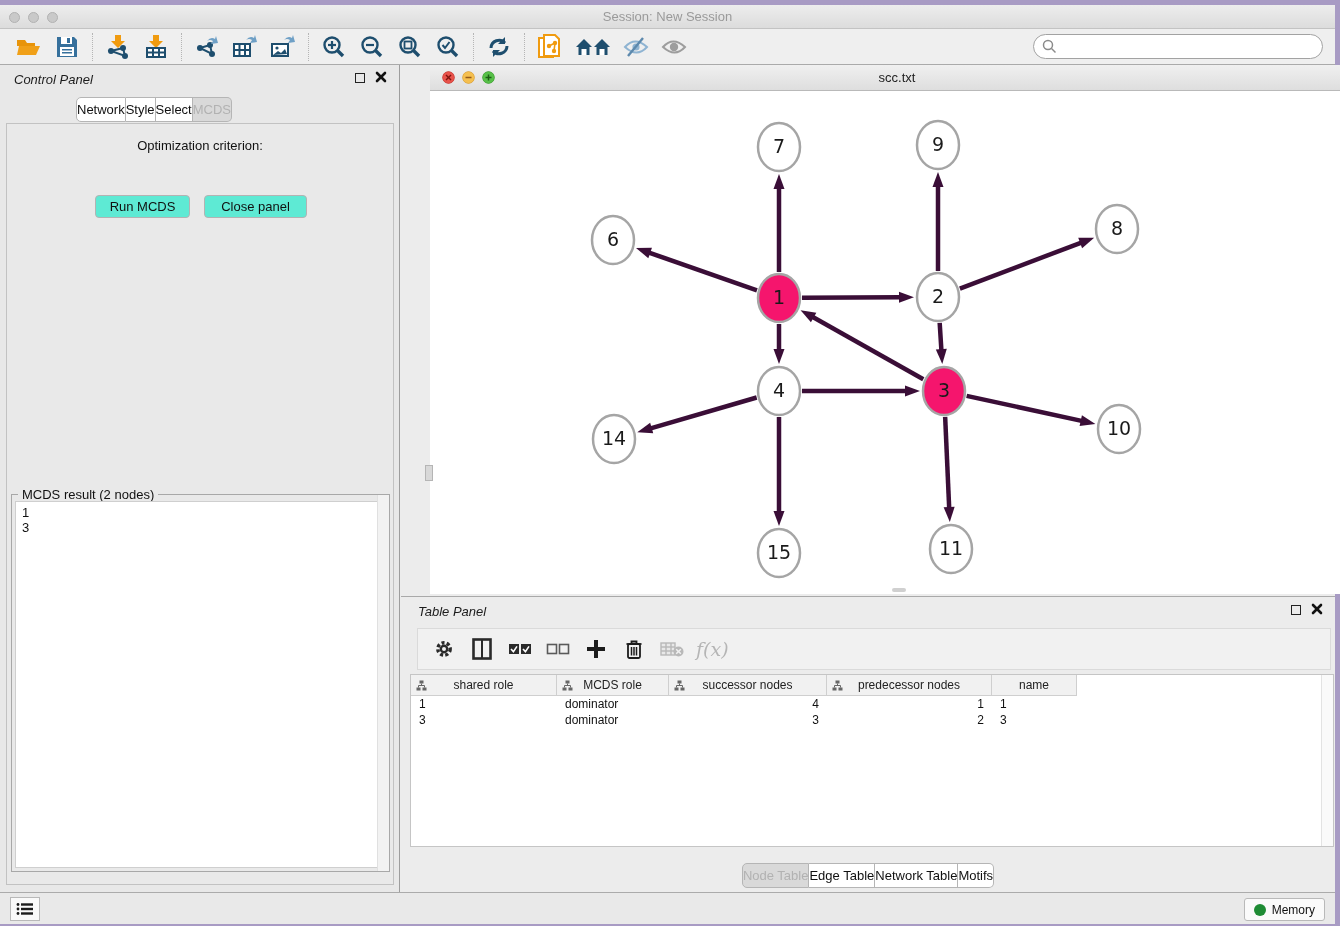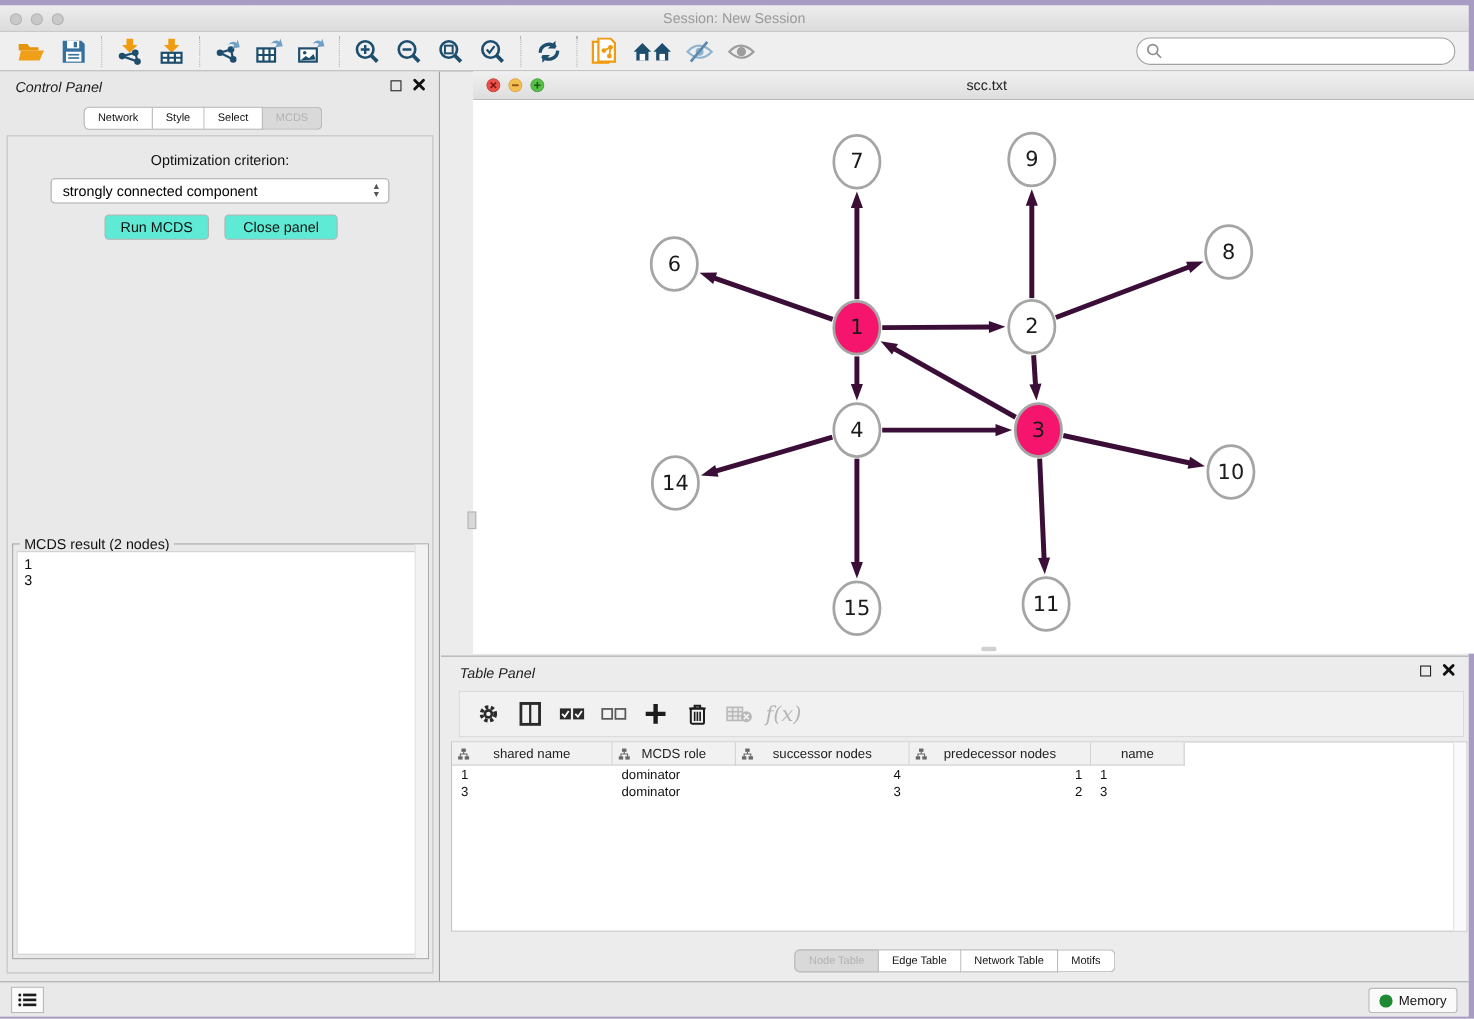--- a/index.html
+++ b/index.html
@@ -28,21 +28,21 @@
   
   .main { position:absolute; left:0; top:60px; width:100%; height:827px; }
   .control-panel { position:absolute; left:0; top:0; width:400px; height:100%;
     background:#e8e8e8; border-right:1px solid #9d9d9d; }
   .panel-head { position:absolute; left:0; top:0; width:100%; height:28px; }
   .panel-title { position:absolute; left:14px; top:7px; font-size:13px; color:#1c1c1c;font-style:italic; }
   .float-ico { position:absolute; top:8px; width:10px; height:10px; border:1.5px solid #222; }
   .x-ico { position:absolute; top:6px; width:12px; height:12px; }
 
   .tabstrip { position:absolute; left:76px; top:32px; display:flex; }
-  .tab { font-size:10px; padding:4px 12px; background:#fff; border:1px solid #b5b5b5; border-left:none; color:#111; }
+  .tab { font-size:13px; padding:4px 0; background:#fff; border:1px solid #b5b5b5; border-left:none; color:#111; }
   .tab:first-child { border-left:1px solid #b5b5b5; border-radius:5px 0 0 5px; }
   .tab:last-child { border-radius:0 5px 5px 0; }
   .tab.sel { background:#d9d9d9; color:#b2b2b2; }
 
   .cp-content { position:absolute; left:6px; top:58px; width:388px; height:762px;
     background:#e9e9e9; border:1px solid #c2c2c2; }
   .opt-label { position:absolute; left:0; width:100%; top:14px; text-align:center; font-size:13px; color:#111; }
   .criterion { position:absolute; left:39px; top:38px; width:308px; height:23px; background:#fff;
     border:1px solid #ababab; border-radius:4px; font-size:13px; display:flex; align-items:center; padding-left:10px; }
   .stepper { position:absolute; right:7px; top:3px; display:flex; flex-direction:column; line-height:7px;
@@ -267,27 +267,20 @@
         </svg>
       </div>
       <div class="tabstrip">
         <div class="tab">Network</div>
         <div class="tab">Style</div>
         <div class="tab">Select</div>
         <div class="tab sel">MCDS</div>
       </div>
       <div class="cp-content">
         <div class="opt-label">Optimization criterion:</div>
-        <div class="criterion">
-          <span>strongly connected component</span>
-          <span class="stepper">
-              <span>▲</span>
-              <span>▼</span>
-            </span>
-        </div>
         <div class="cp-btn" style="left:88px; width:95px">Run MCDS</div>
         <div class="cp-btn" style="left:197px; width:103px">Close panel</div>
         <div class="result-group">
           <div class="result-label">MCDS result (2 nodes)</div>
           <div class="result-area">1
 3</div>
           <div class="result-scroll"></div>
         </div>
       </div>
     </div>
@@ -444,21 +437,21 @@
 
         <div class="grid">
           <div class="grid-head">
             <div class="gh-cell c0">
               <svg class="hico" width="11" height="11" viewBox="0 0 11 11">
                   <rect x="3.5" y="0.5" width="4" height="3" fill="#666"></rect>
                   <rect x="0.5" y="7.5" width="4" height="3" fill="#666"></rect>
                   <rect x="6.5" y="7.5" width="4" height="3" fill="#666"></rect>
                   <path d="M5.5 3.5 v2 M2.5 7.5 v-2 h6 v2" stroke="#666" fill="none"></path>
                 </svg>
-              <span>shared name</span>
+              <span>shared role</span>
             </div>
             <div class="gh-cell c1">
               <svg class="hico" width="11" height="11" viewBox="0 0 11 11">
                   <rect x="3.5" y="0.5" width="4" height="3" fill="#666"></rect>
                   <rect x="0.5" y="7.5" width="4" height="3" fill="#666"></rect>
                   <rect x="6.5" y="7.5" width="4" height="3" fill="#666"></rect>
                   <path d="M5.5 3.5 v2 M2.5 7.5 v-2 h6 v2" stroke="#666" fill="none"></path>
                 </svg>
               <span>MCDS role</span>
             </div>

